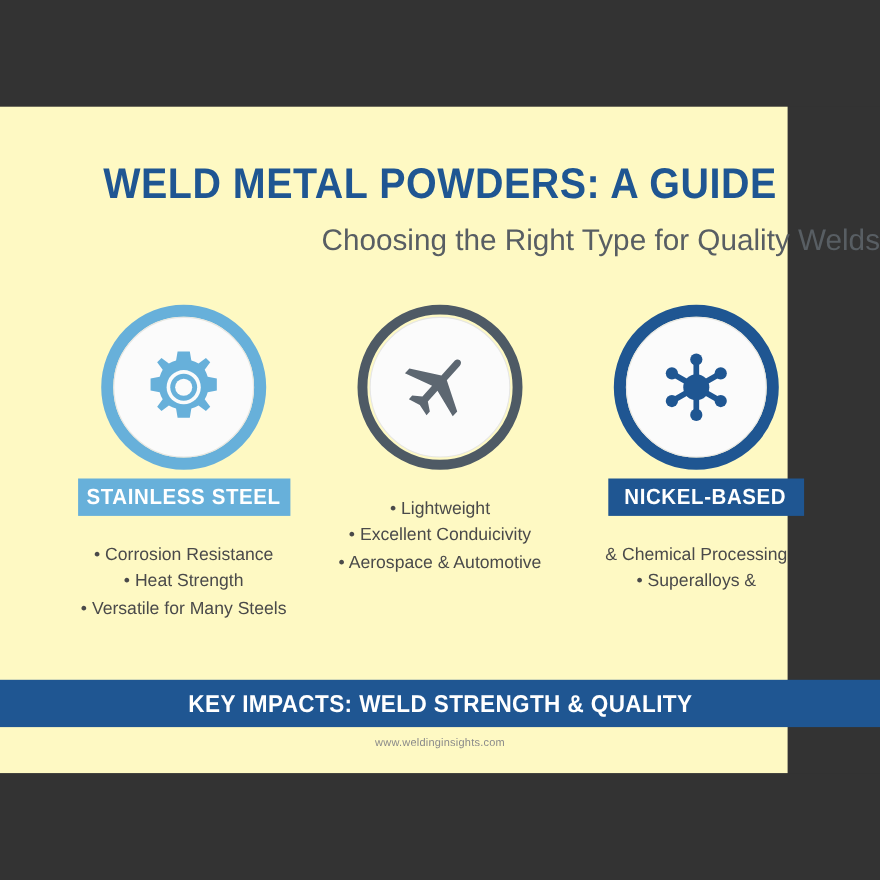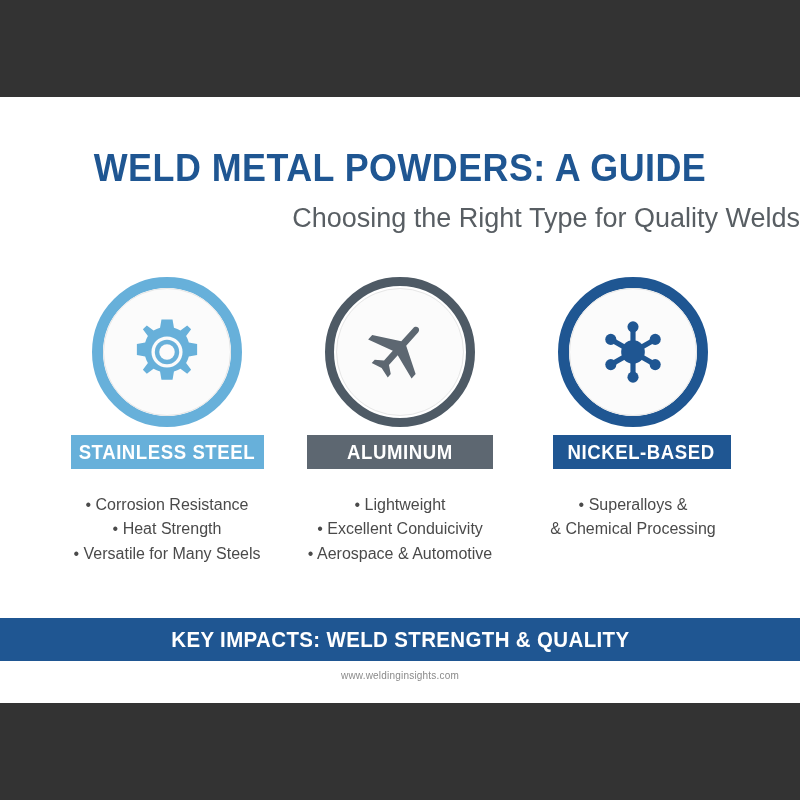--- a/index.html
+++ b/index.html
@@ -27,23 +27,23 @@
     width: 800px;
     background: #333333;
   }
   .letterbox.top { top: 0; height: 97px; }
   .letterbox.bottom { top: 703px; height: 97px; }
 
   .canvas {
     position: absolute;
     left: 0;
     top: 97px;
-    width: 800px;
+    width: 716px;
     height: 606px;
-    background: #ffffff;
+    background: #fef9c3;
   }
 
   
   .header {
     position: absolute;
     top: 50px;
     left: 0;
     width: 800px;
     text-align: center;
   }
@@ -238,23 +238,20 @@
         <div class="badge-wrap">
           <div class="ring"></div>
           <div class="ring-inner"></div>
           <div class="icon-holder">
             <svg width="72" height="72" viewBox="0 0 100 100" aria-hidden="true">
               <g transform="rotate(42 50 50)">
                 <path fill="#5d6771" d="M46 8 c2.6 0 4.6 2.3 4.6 5.2 l0 24.6 36 20.4 0 8.4 -36-11.2 0 18.2 10.4 7.8 0 6.2 -15-3.9 -15 3.9 0-6.2 10.4-7.8 0-18.2 -36 11.2 0-8.4 36-20.4 0-24.6 c0-2.9 2-5.2 4.6-5.2 z"></path>
               </g>
             </svg>
           </div>
-        </div>
-        <div class="label-bar">
-          <span class="label-text">ALUMINUM</span>
         </div>
         <div class="bullets">
           <div>• Lightweight</div>
           <div>• Excellent Conduicivity</div>
           <div>• Aerospace &amp; Automotive</div>
         </div>
       </div>
 
       <div class="column col-3">
         <div class="badge-wrap">
@@ -279,22 +276,22 @@
                 <circle cx="80" cy="33" r="7.5"></circle>
                 <circle cx="50" cy="50" r="16"></circle>
               </g>
             </svg>
           </div>
         </div>
         <div class="label-bar">
           <span class="label-text">NICKEL-BASED</span>
         </div>
         <div class="bullets">
+          <div>&amp; Chemical Processing</div>
           <div>• Superalloys &amp;</div>
-          <div>&amp; Chemical Processing</div>
         </div>
       </div>
 
     </div>
 
     <div class="footer-banner">
       <span class="footer-banner-text">KEY IMPACTS: WELD STRENGTH &amp; QUALITY</span>
     </div>
 
     <div class="site-url">www.weldinginsights.com</div>

